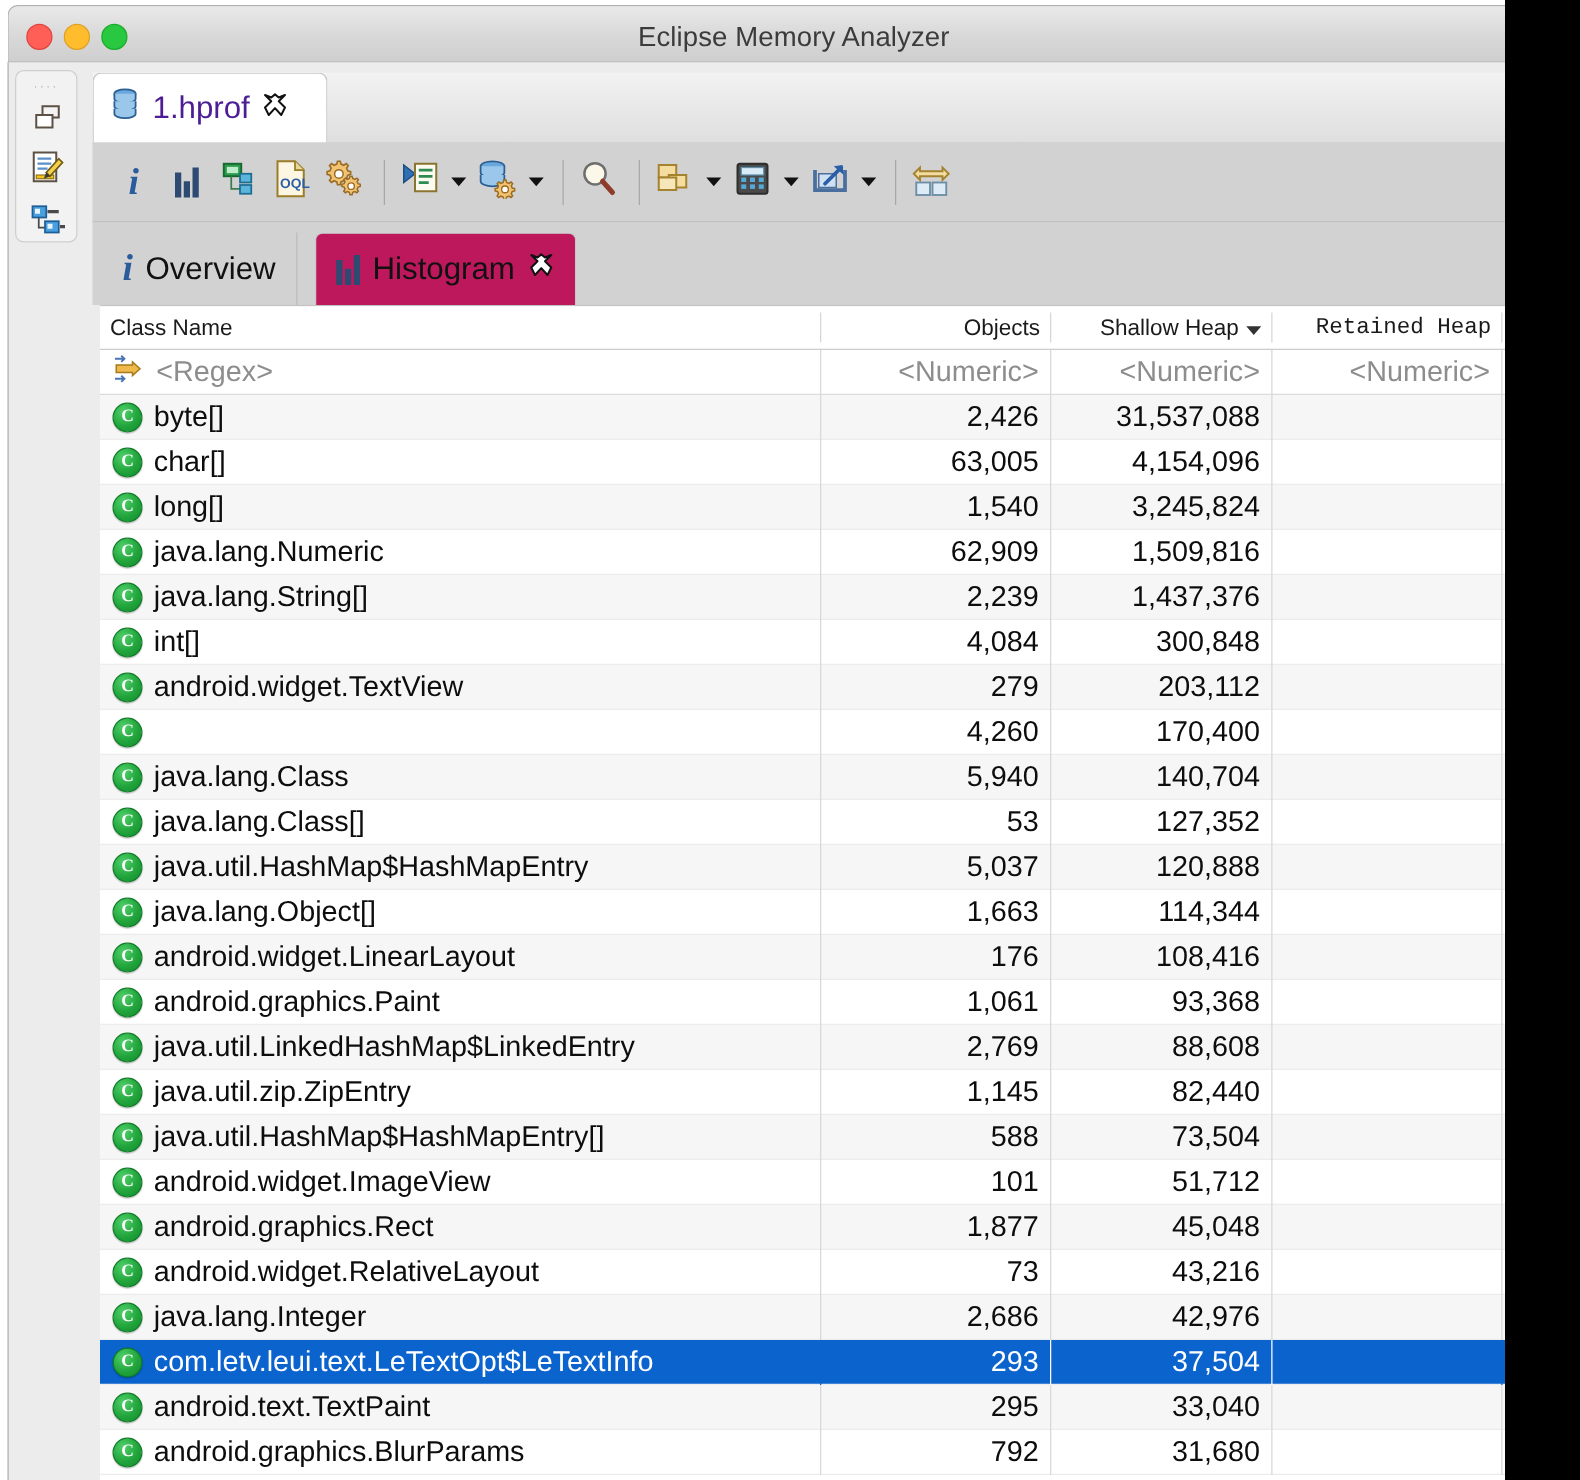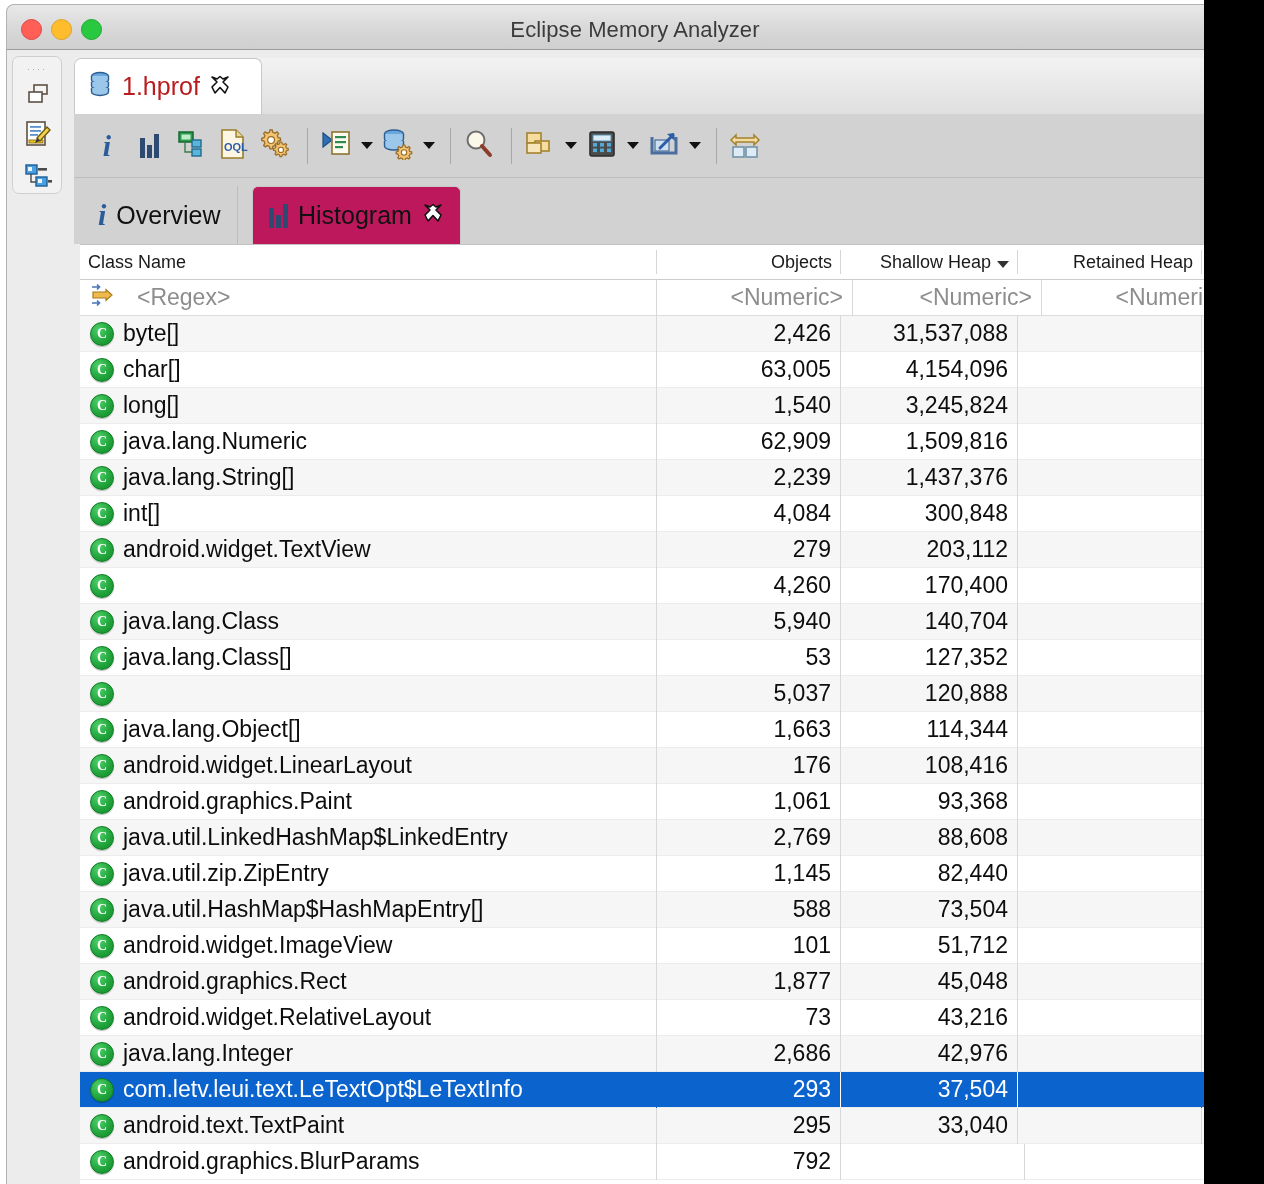--- a/index.html
+++ b/index.html
@@ -84,21 +84,21 @@
     height: 56px; width: 188px;
     background: #ffffff;
     border: 1px solid #c8c8c8;
     border-bottom: none;
     border-top-left-radius: 7px;
     border-top-right-radius: 7px;
     box-sizing: border-box;
     display: flex; align-items: center; gap: 9px;
     padding: 0 12px;
   }
-  .editor-tab .label { font-size: 25px; color: #b91c1c; white-space: nowrap; }
+  .editor-tab .label { font-size: 25px; color: #4c1d95; white-space: nowrap; }
 
   
   .toolbar {
     position: absolute; left: 74px; top: 114px; right: -60px; height: 64px;
     background: #d2d2d2;
     border-bottom: 1px solid #bdbdbd;
     display: flex; align-items: center;
     padding-left: 14px;
     box-sizing: border-box;
   }
@@ -168,21 +168,21 @@
     box-sizing: border-box;
     padding: 0 8px;
     white-space: nowrap;
     display: flex; align-items: center;
     border-right: 1px solid #d6d6d6;
     height: 24px;
   }
   .th.c-name    { width: 577px; justify-content: flex-start; }
   .th.c-objects { width: 184px; justify-content: flex-end; }
   .th.c-shallow { width: 177px; justify-content: flex-end; gap: 6px; }
-  .th.c-retained{ width: 184px; justify-content: flex-end; }
+  .th.c-retained{ width: 184px; justify-content: flex-end; font-family: Liberation Mono, monospace; }
   .th.c-extra   { flex: 1; border-right: none; }
 
   .sort-caret {
     display: inline-block; width: 0; height: 0;
     border-left: 6px solid transparent;
     border-right: 6px solid transparent;
     border-top: 7px solid #333;
     position: relative; top: 2px;
   }
 
@@ -207,21 +207,21 @@
   }
   .cell.c-name    { width: 577px; justify-content: flex-start; gap: 9px; padding-left: 10px; }
   .cell.c-objects { width: 184px; justify-content: flex-end; }
   .cell.c-shallow { width: 177px; justify-content: flex-end; }
   .cell.c-retained{ width: 184px; justify-content: flex-end; }
   .cell.c-extra   { flex: 1; border-right: none; }
   .row.selected .cell { border-right-color: #0b63ce; }
   .row.selected .cell.c-objects,
   .row.selected .cell.c-shallow { border-right-color: #ffffff; }
 
-  .filter-text { color: #8d8d8d; font-size: 23px; margin-left: 12px; }
+  .filter-text { color: #8d8d8d; font-size: 23px; }
 
   
   .cls-ico {
     width: 22px; height: 22px; border-radius: 50%;
     background: radial-gradient(circle at 35% 30%, #4fd06a 0%, #22a53c 55%, #128a2c 100%);
     border: 1px solid #0d7a24;
     color: #ffffff; font-size: 14px; font-weight: bold;
     display: flex; align-items: center; justify-content: center;
     flex: 0 0 auto;
     font-family: "Liberation Serif", serif;
@@ -610,20 +610,21 @@
             <span>java.lang.Class[]</span>
           </div>
           <div class="cell c-objects">53</div>
           <div class="cell c-shallow">127,352</div>
           <div class="cell c-retained"></div>
           <div class="cell c-extra"></div>
         </div>
         <div class="row odd">
           <div class="cell c-name">
             <span class="cls-ico">C</span>
+            <span>java.util.HashMap$HashMapEntry</span>
           </div>
           <div class="cell c-objects">5,037</div>
           <div class="cell c-shallow">120,888</div>
           <div class="cell c-retained"></div>
           <div class="cell c-extra"></div>
         </div>
         <div class="row even">
           <div class="cell c-name">
             <span class="cls-ico">C</span>
             <span>java.lang.Object[]</span>
@@ -742,19 +743,20 @@
           <div class="cell c-shallow">33,040</div>
           <div class="cell c-retained"></div>
           <div class="cell c-extra"></div>
         </div>
         <div class="row even">
           <div class="cell c-name">
             <span class="cls-ico">C</span>
             <span>android.graphics.BlurParams</span>
           </div>
           <div class="cell c-objects">792</div>
+          <div class="cell c-shallow">31,680</div>
           <div class="cell c-retained"></div>
           <div class="cell c-extra"></div>
         </div>
       </div>
   </div>
 
 </div>
 
 </body></html>

